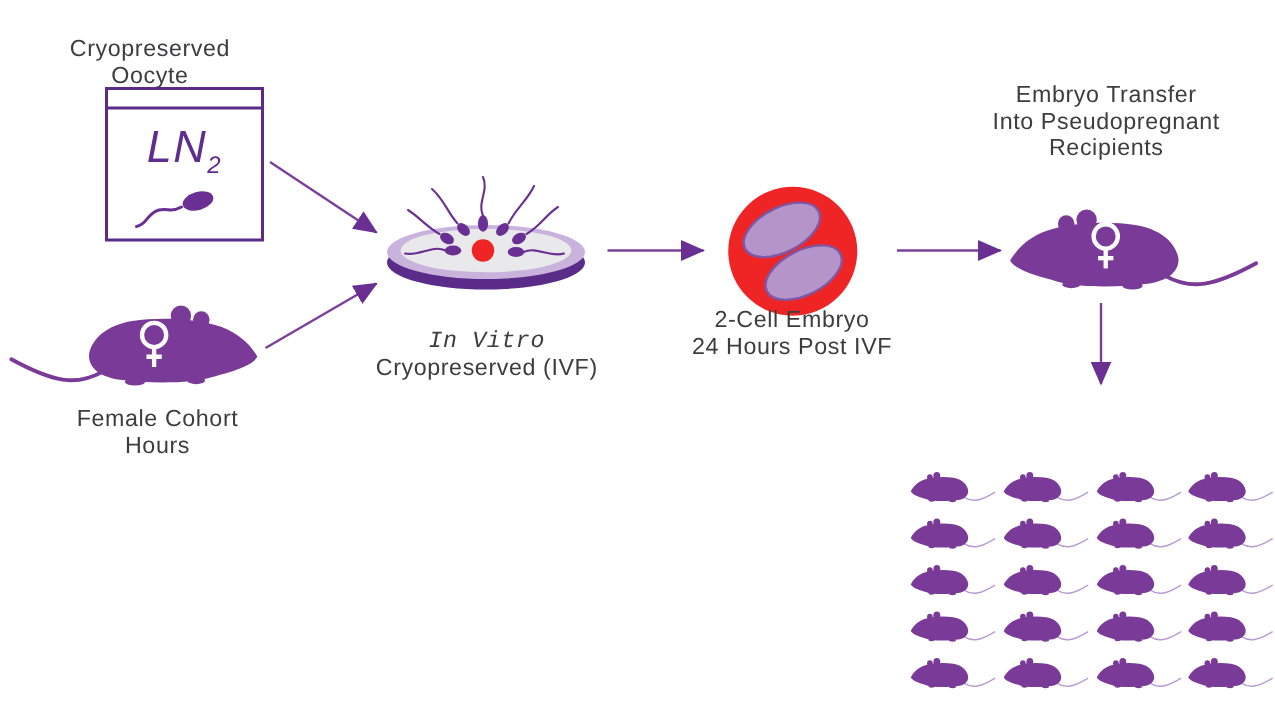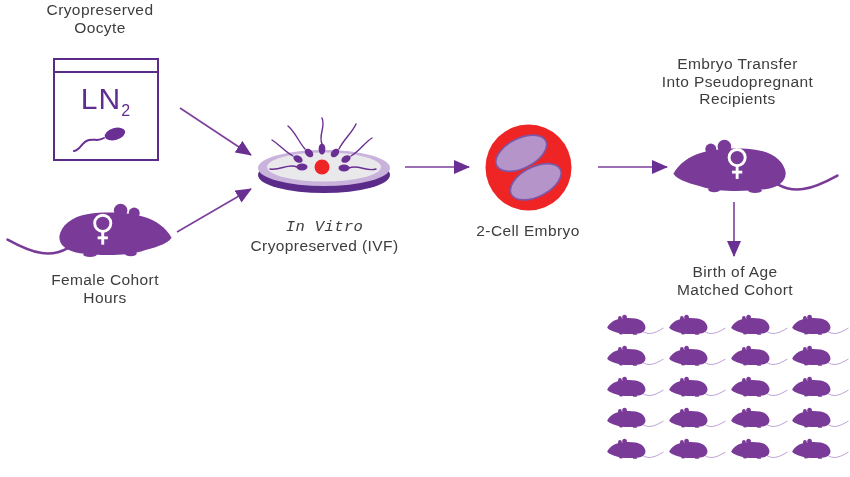--- a/index.html
+++ b/index.html
@@ -4,32 +4,32 @@
 <style>
   html,body{margin:0;padding:0;background:#fff;}
   #stage{position:relative;width:850px;height:477px;background:#ffffff;overflow:hidden;
          font-family:"Liberation Sans",sans-serif;}
   .lbl{position:absolute;text-align:center;color:#3d3d3f;
        font:400 15.5px/17.5px "Liberation Sans",sans-serif;letter-spacing:.4px;}
   .it{font-style:italic;font-family:Liberation Mono, monospace;}
   svg{display:block;}
   .abs{position:absolute;}
   
-  #tank{position:absolute;left:53px;top:58px;width:102px;height:99px;
-        border:2.5px solid #5b2b8a;background:#fff;}
+  #tank{position:absolute;left:70px;top:58px;width:102px;height:99px;
+        border:2.5px solid #5b2b8a;background:#fff;font-style:italic;}
   #tank .lid{position:absolute;left:0;top:11px;width:100%;height:0;border-bottom:2.5px solid #5b2b8a;}
   #tank .ln2{position:absolute;left:0;top:22px;width:100%;text-align:center;
              color:#5f2d90;font-size:30px;letter-spacing:1px;}
   #tank .ln2 sub{font-size:16px;}
   #tank .spermwrap{position:absolute;left:13px;bottom:5px;}
   
-  #lbl-cryo{left:10px;top:1px;width:180px;}
+  #lbl-cryo{left:10px;top:24px;width:180px;}
   #lbl-donor{left:15px;top:271px;width:180px;}
   #lbl-ivf{left:227px;top:219px;width:195px;}
-  #lbl-embryo{left:428px;top:222px;width:200px;}
+  #lbl-embryo{left:428px;top:205px;width:200px;}
   #lbl-transfer{left:630px;top:55px;width:215px;}
   #lbl-birth{left:627px;top:263px;width:216px;}
   
   #mouse-donor{left:5px;top:202px;}
   #mouse-recipient{left:670px;top:138px;}
   .big-mouse{color:#7a3b98;}
   .sm-mouse{color:#b79bd2;}
   
   #mouse-grid{position:absolute;left:606px;top:314px;width:244px;
               display:grid;grid-template-columns:repeat(4,1fr);row-gap:9px;column-gap:3px;}
@@ -142,41 +142,38 @@
   <svg id="embryo" class="abs" width="87" height="87" viewBox="0 0 87 87">
     <circle cx="43.5" cy="43.5" r="43" fill="#ee2524"></circle>
     <g transform="rotate(-27 43.5 43.5)" fill="#b594c9" stroke="#7d57a5" stroke-width="1.6">
       <ellipse cx="43.5" cy="27.5" rx="27.5" ry="14.8"></ellipse>
       <ellipse cx="43.5" cy="59.5" rx="27.5" ry="14.8"></ellipse>
     </g>
   </svg>
 
   <div id="lbl-embryo" class="lbl">
     <div>2-Cell Embryo</div>
+    <div>24 Hours Post IVF</div>
   </div>
 
   <div id="lbl-transfer" class="lbl">
     <div>Embryo Transfer</div>
     <div>Into Pseudopregnant</div>
     <div>Recipients</div>
   </div>
 
   <svg id="mouse-recipient" class="abs big-mouse" width="170" height="58" viewBox="0 0 200 68" preserveAspectRatio="none">
     <use href="#mouse-shape"></use>
     <g transform="translate(79,32)">
       <circle cx="0" cy="-9" r="9.5" fill="none" stroke="#ffffff" stroke-width="3.4"></circle>
       <line x1="0" y1="0.5" x2="0" y2="16" stroke="#ffffff" stroke-width="3.4"></line>
       <line x1="-6" y1="8" x2="6" y2="8" stroke="#ffffff" stroke-width="3.4"></line>
     </g>
   </svg>
 
-  <div id="lbl-birth" class="lbl">
-    <div>Birth of Age</div>
-    <div>Matched Cohort</div>
-  </div>
 
   <div id="mouse-grid">
     <div class="cell">
       <svg class="sm-mouse" width="58" height="22" viewBox="0 0 200 68" preserveAspectRatio="none">
         <use href="#mouse-shape"></use>
       </svg>
     </div>
   <div class="cell">
       <svg class="sm-mouse" width="58" height="22" viewBox="0 0 200 68" preserveAspectRatio="none">
         <use href="#mouse-shape"></use>

